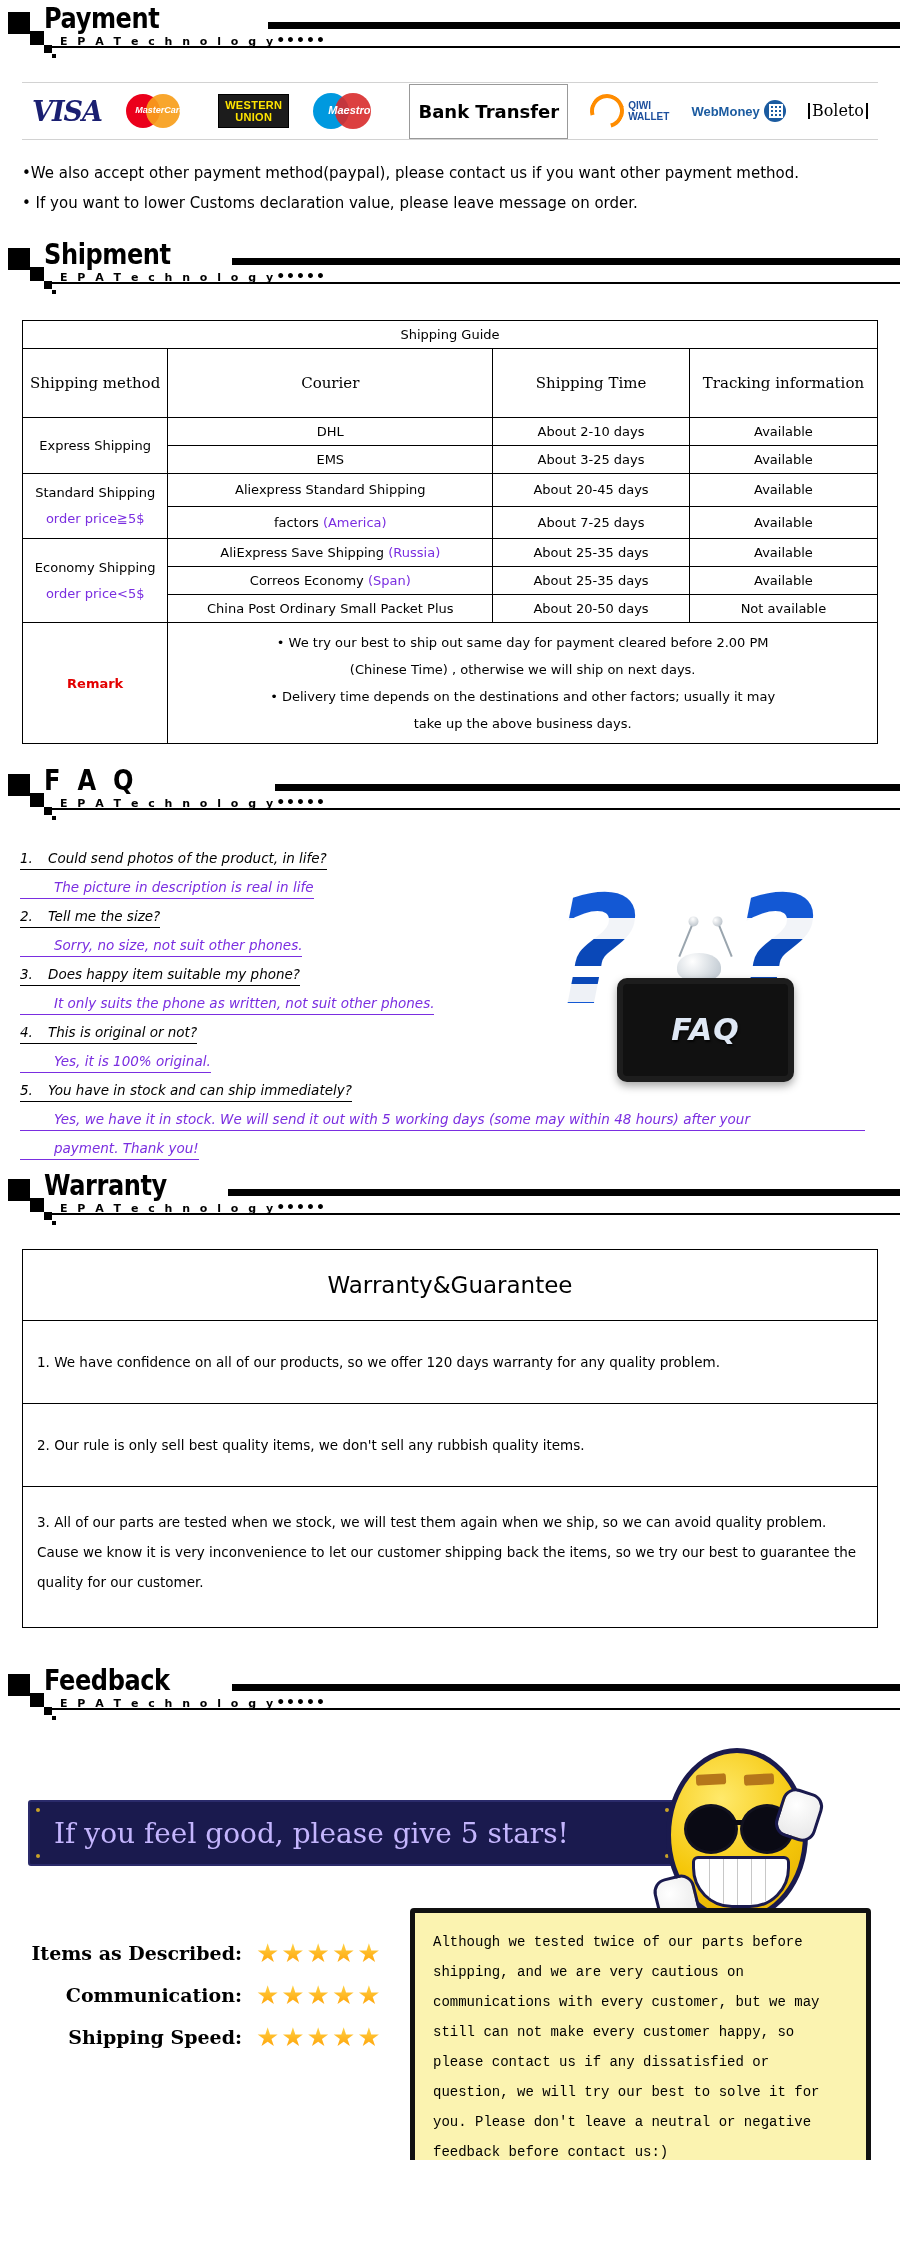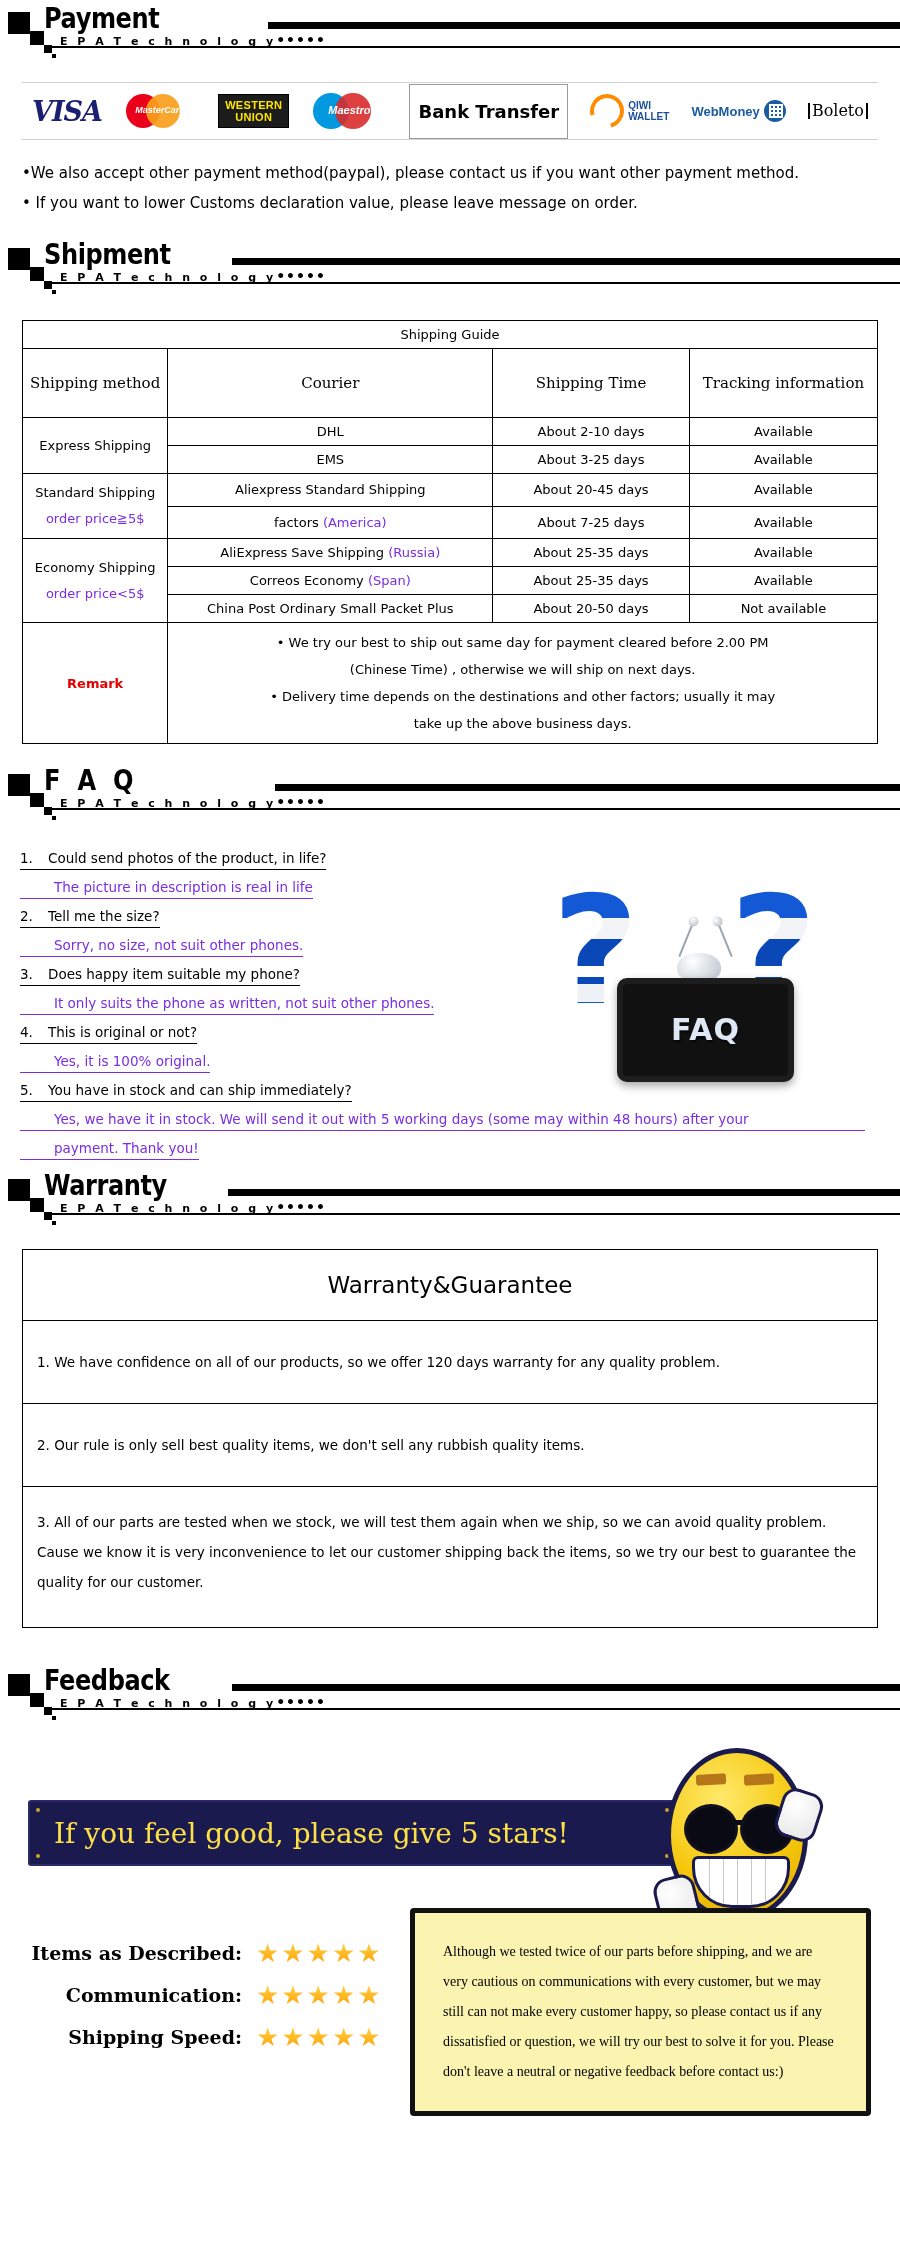--- a/index.html
+++ b/index.html
@@ -71,21 +71,21 @@
   table.ship td{border:1px solid #000;padding:6px 4px;text-align:center;vertical-align:middle;
     font-family:"DejaVu Sans",sans-serif;font-size:13px;}
   td.gtitle{font-family:"DejaVu Serif",serif;font-size:22px;padding:14px 0;}
   tr.hdr td{font-family:"DejaVu Serif",serif;font-size:15px;padding:25px 2px;}
   .purple{color:#7a2ee0;}
   .red{color:#e30000;font-weight:bold;}
   td.method{font-size:13px;line-height:26px;}
   td.remark-body{text-align:left;padding:8px 10px 8px 14px;line-height:27px;font-size:13px;}
 
   
-  .faq-wrap{position:relative;margin:14px 0 0 0;min-height:260px;}
+  .faq-wrap{position:relative;margin:14px 0 0 0;min-height:260px;font-style:italic;}
   .faq-list{margin:0 0 0 20px;width:610px;}
   .q,.a{font-family:"DejaVu Sans",sans-serif;font-size:13.5px;line-height:21px;
     border-bottom:1px solid currentColor;display:block;width:max-content;max-width:600px;margin-bottom:7px;}
   .q{color:#000;}
   .a{color:#7a2ee0;margin-left:0;}
   .q .num{display:inline-block;width:28px;}
   .a .pad{display:inline-block;width:34px;}
   .a.wide{width:auto;max-width:none;}
   .faq-img{position:absolute;right:28px;top:10px;width:330px;height:240px;}
 
@@ -115,21 +115,21 @@
   .war-title{text-align:center;font-family:"DejaVu Sans",sans-serif;font-size:23px;
     padding:22px 0;border-bottom:1px solid #000;}
   .war-row{border-bottom:1px solid #000;padding:26px 14px;font-family:"DejaVu Sans",sans-serif;
     font-size:13.5px;line-height:30px;}
   .war-row:last-child{border-bottom:none;padding:20px 14px 30px;}
 
   
   .fb-wrap{position:relative;margin-top:6px;min-height:420px;}
   .fb-banner{position:absolute;left:28px;top:60px;width:645px;height:62px;background:#1a1a4e;
     border:2px solid #2a2a6a;border-radius:3px;display:flex;align-items:center;}
-  .fb-banner span{color:#fde047;font-family:"DejaVu Serif",serif;font-size:28px;padding-left:24px;
+  .fb-banner span{color:#c4b5fd;font-family:"DejaVu Serif",serif;font-size:28px;padding-left:24px;
     white-space:nowrap;}
   .fb-banner i.rivet{position:absolute;width:4px;height:4px;border-radius:50%;background:#c9a227;}
   .smiley{position:absolute;left:648px;top:8px;width:168px;height:172px;}
   .smiley .face{position:absolute;left:18px;top:0;width:132px;height:164px;border-radius:50%;
     background:radial-gradient(circle at 38% 28%,#ffe96b,#f5c70a 55%,#e0a900);
     border:5px solid #1a1a4e;}
   .smiley .brow{position:absolute;width:30px;height:11px;background:#b5761a;border-radius:3px;
     transform:rotate(-3deg);}
   .smiley .brow.l{left:48px;top:26px;}
   .smiley .brow.r{left:96px;top:26px;}
@@ -150,21 +150,21 @@
   .ratings{position:absolute;left:10px;top:200px;}
   .rate-row{display:flex;align-items:center;margin-bottom:16px;}
   .rate-label{font-family:"DejaVu Serif",serif;font-weight:bold;font-size:19px;
     width:232px;text-align:right;padding-right:14px;}
   .stars{font-size:26px;letter-spacing:2px;line-height:26px;
     background:linear-gradient(180deg,#ffd84d,#ff9d00);-webkit-background-clip:text;
     background-clip:text;-webkit-text-fill-color:transparent;color:#ffa500;}
 
   .fb-note{position:absolute;left:410px;top:168px;width:415px;background:#fbf3b0;
     border:5px solid #111;border-radius:4px;padding:14px 18px;}
-  .fb-note p{margin:10px;font-family:Liberation Serif, serif;font-size:14px;line-height:30px;}
+  .fb-note p{margin:0;font-family:Liberation Mono, monospace;font-size:14px;line-height:30px;}
 
   .spacer{height:18px;}
 </style>
 </head>
 <body>
 
 <div class="page">
 
   <div class="sec-head">
     <span class="sq sq1"></span>

